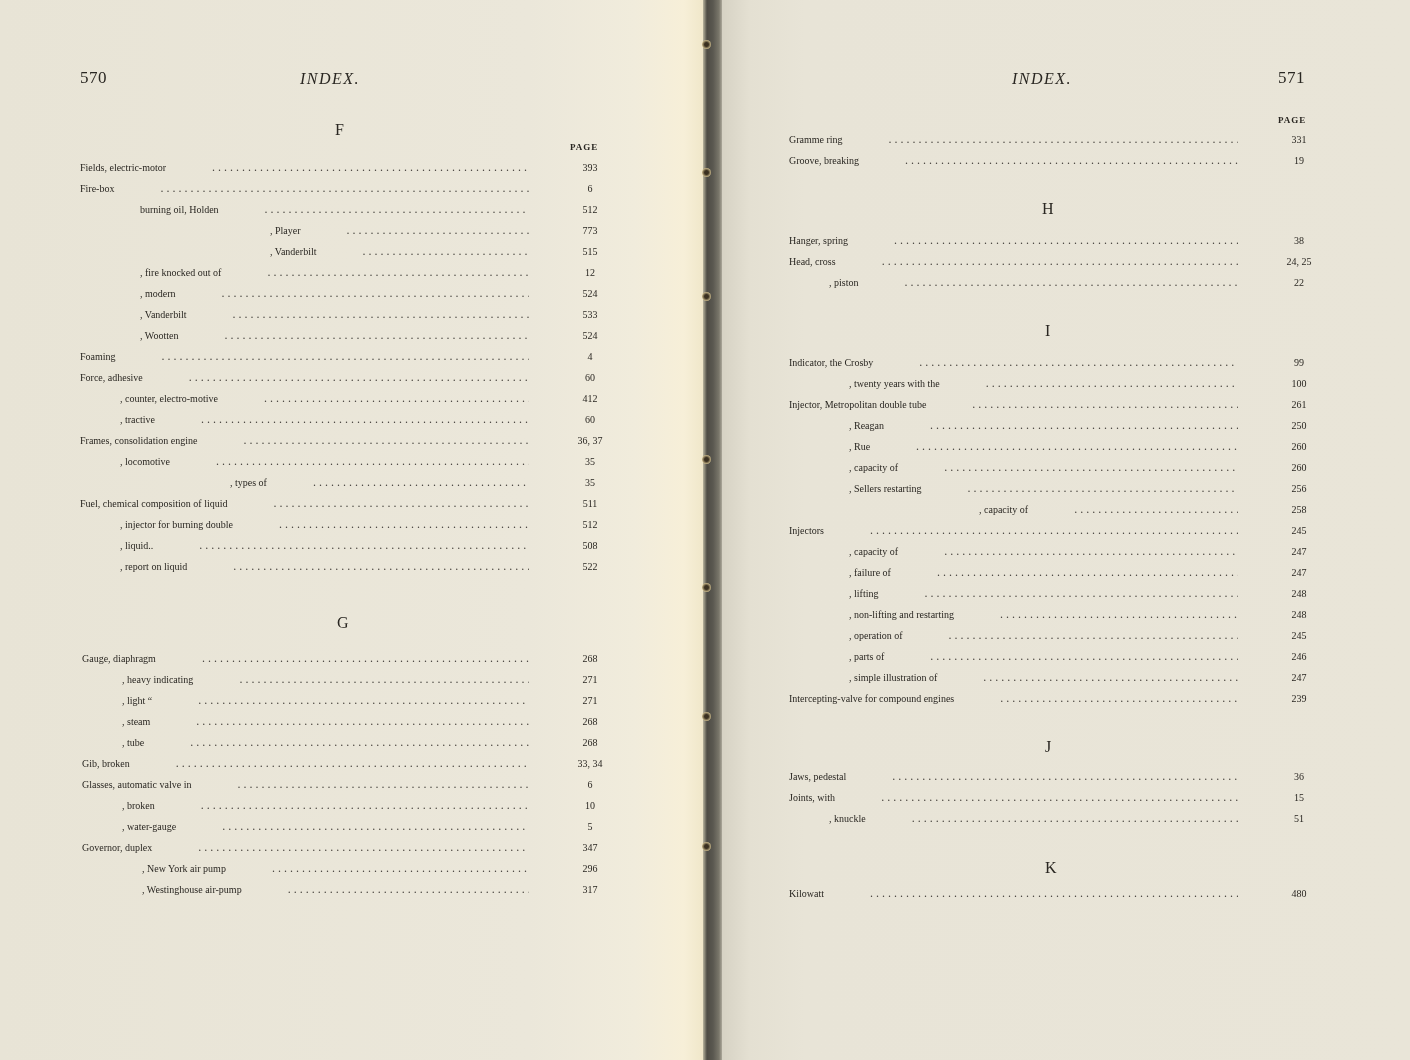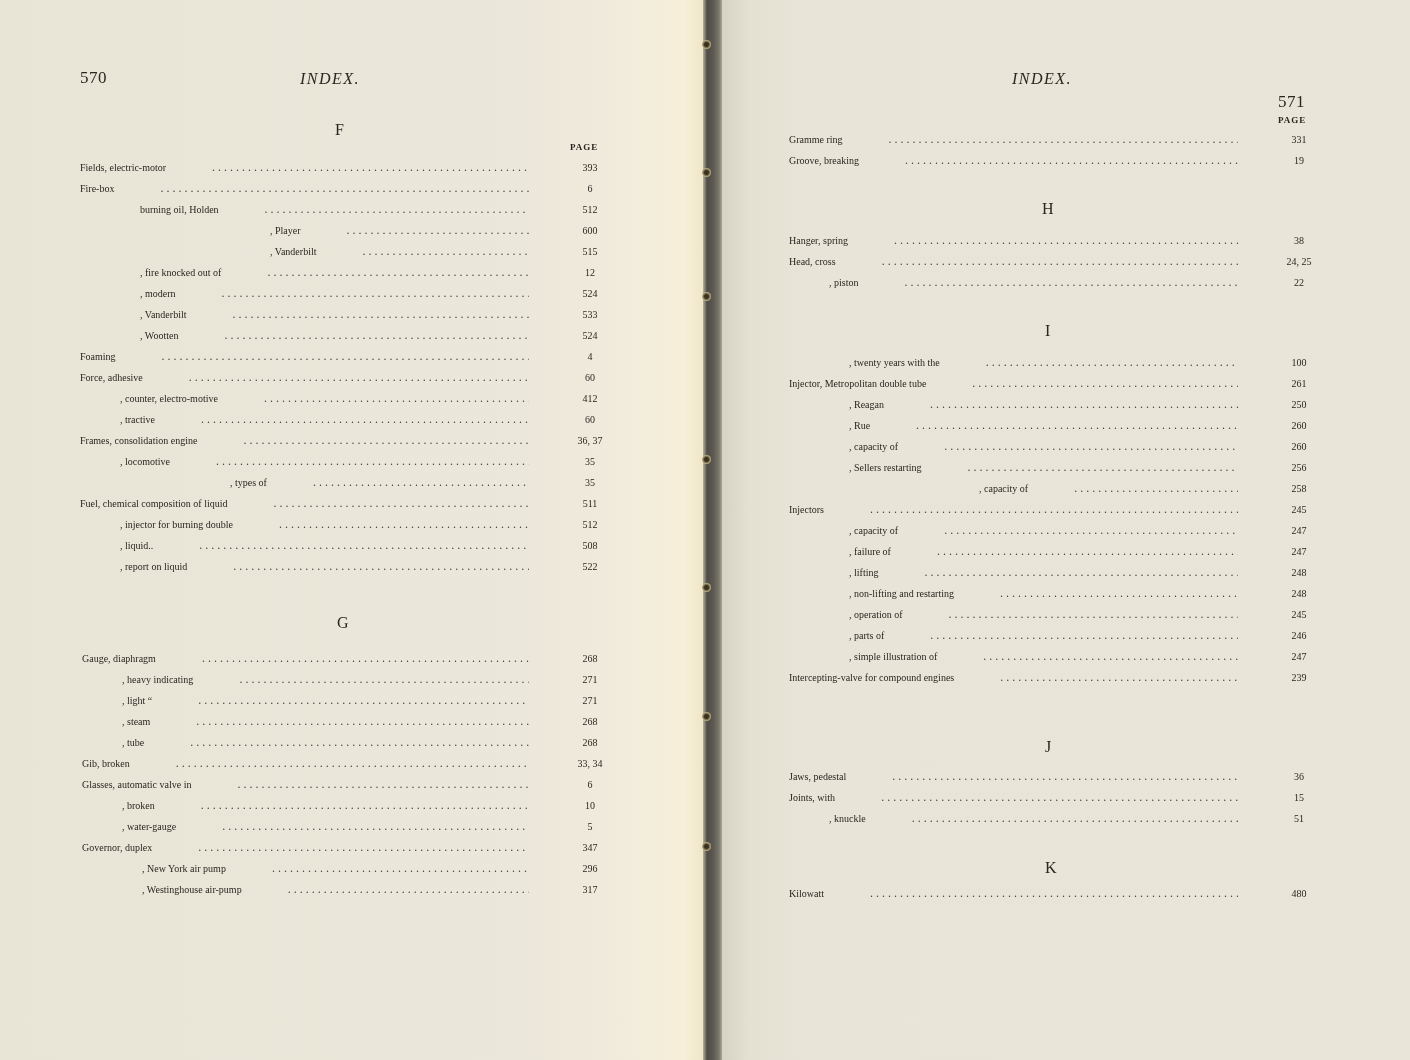--- a/index.html
+++ b/index.html
@@ -78,21 +78,21 @@
         <span class="pg">6</span>
       </div>
       <div class="entry ind2">
         <span class="term">burning oil, Holden</span>
         <span class="leader"></span>
         <span class="pg">512</span>
       </div>
       <div class="entry ind5">
         <span class="term">, Player</span>
         <span class="leader"></span>
-        <span class="pg">600</span>
+        <span class="pg">773</span>
       </div>
       <div class="entry ind5">
         <span class="term">, Vanderbilt</span>
         <span class="leader"></span>
         <span class="pg">515</span>
       </div>
       <div class="entry ind2">
         <span class="term">, fire knocked out of</span>
         <span class="leader"></span>
         <span class="pg">12</span>
@@ -238,21 +238,21 @@
 <div class="stitch" style="top:40px;"></div>
 <div class="stitch" style="top:168px;"></div>
 <div class="stitch" style="top:292px;"></div>
 <div class="stitch" style="top:455px;"></div>
 <div class="stitch" style="top:583px;"></div>
 <div class="stitch" style="top:712px;"></div>
 <div class="stitch" style="top:842px;"></div>
 
 <div class="page right">
   <div class="running-head head-title" style="left:290px; top:70px;">INDEX.</div>
-  <div class="running-head folio" style="left:556px;margin-top:24px;">571</div>
+  <div class="running-head folio" style="left:556px;">571</div>
 
   <div class="page-label" style="left:556px; top:115px;">PAGE</div>
   <div class="entries" id="right-g" style="left:67px; top:129px; width:523px;">
       <div class="entry ind0">
         <span class="term">Gramme ring</span>
         <span class="leader"></span>
         <span class="pg">331</span>
       </div>
       <div class="entry ind0">
         <span class="term">Groove, breaking</span>
@@ -275,20 +275,25 @@
       </div>
       <div class="entry ind1">
         <span class="term">, piston</span>
         <span class="leader"></span>
         <span class="pg">22</span>
       </div>
     </div>
 
   <div class="letter-head" style="left:323px; top:322px;">I</div>
   <div class="entries" id="right-i" style="left:67px; top:352px; width:523px;">
+      <div class="entry ind0">
+        <span class="term">Indicator, the Crosby</span>
+        <span class="leader"></span>
+        <span class="pg">99</span>
+      </div>
       <div class="entry ind2">
         <span class="term">, twenty years with the</span>
         <span class="leader"></span>
         <span class="pg">100</span>
       </div>
       <div class="entry ind0">
         <span class="term">Injector, Metropolitan double tube</span>
         <span class="leader"></span>
         <span class="pg">261</span>
       </div>

